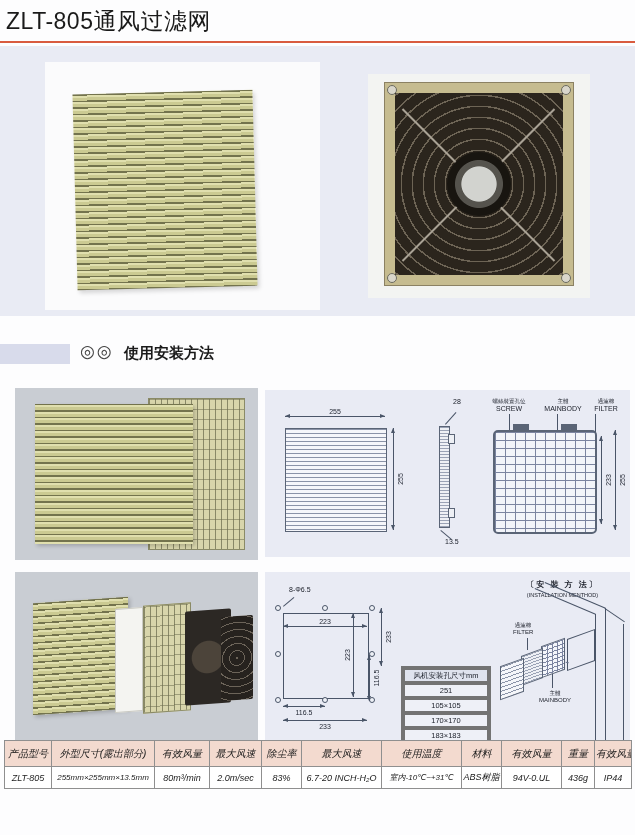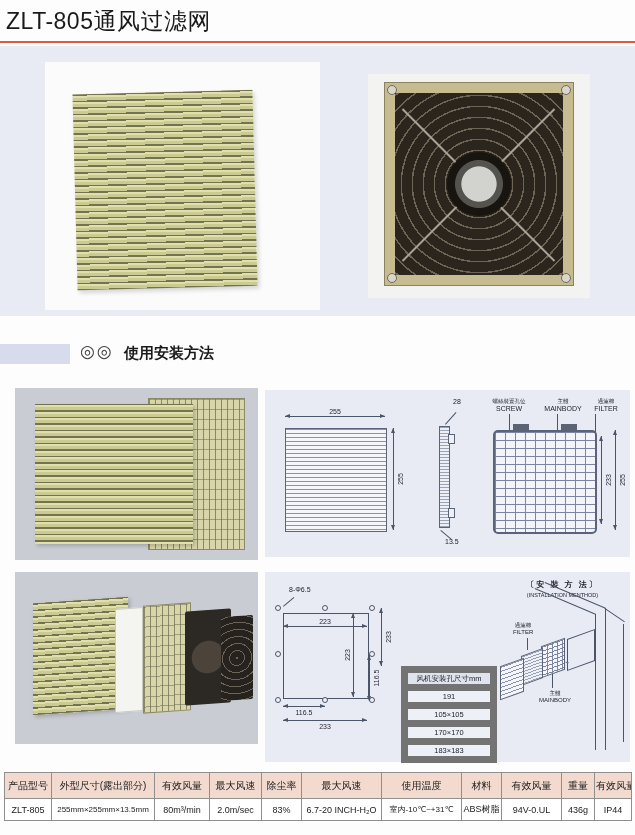--- a/index.html
+++ b/index.html
@@ -51,24 +51,24 @@
   .draw-grid{background:repeating-linear-gradient(90deg,#7b84a0 0 1px,transparent 1px 10px),
              repeating-linear-gradient(180deg,#7b84a0 0 1px,transparent 1px 8px),#f2f4f9;
              border:2px solid #5a6476;border-radius:5px;}
   .grid-s{background:repeating-linear-gradient(90deg,#7b84a0 0 1px,transparent 1px 5px),
           repeating-linear-gradient(180deg,#7b84a0 0 1px,transparent 1px 4px),#f4f6fb;border:1px solid #5a6476;}
   .stripe-s{background:repeating-linear-gradient(180deg,#9aa2b5 0 1px,#eef0f5 1px 3px);border:1px solid #5a6476;}
   .tinylabel{position:absolute;font-size:6.5px;line-height:1.25;color:#20242e;text-align:center;white-space:nowrap;}
   .hole{position:absolute;width:4px;height:4px;border:1px solid #4a5568;border-radius:50%;background:#eef1f7;}
   
   #holetable{border-collapse:collapse;font-size:7.5px;color:#20242e;}
-  #holetable td{border:7px solid #737373;width:82px;height:11px;text-align:center;background:#eef0f7;padding:0;}
+  #holetable td{border:4px solid #737373;width:82px;height:11px;text-align:center;background:#eef0f7;padding:0;}
   #holetable tr:first-child td{background:#dfe3ee;}
   
-  #spec{position:absolute;left:4px;top:772px;width:627px;border-collapse:collapse;table-layout:fixed;}
+  #spec{position:absolute;left:4px;top:740px;width:627px;border-collapse:collapse;table-layout:fixed;font-style:italic;}
   #spec th,#spec td{border:1px solid #8f8f8f;text-align:center;padding:0 1px;overflow:hidden;white-space:nowrap;}
   #spec th{background:#f3dacf;font-size:10px;font-weight:normal;height:25px;color:#1c1c1c;}
   #spec td{background:#ffffff;font-size:9px;height:21px;color:#1c1c1c;}
 </style>
 </head>
 <body>
 
 <div id="page">
 
   <div class="abs" id="title">ZLT-805通风过滤网</div>
@@ -186,21 +186,21 @@
     <div class="dimh lb" style="left:18px;top:148px;width:84px;">
         <span>233</span>
       </div>
 
     <table id="holetable" class="abs" style="left:136px;top:94px;">
       <tbody>
           <tr>
             <td>风机安装孔尺寸mm</td>
           </tr>
       <tr>
-            <td>191</td>
+            <td>251</td>
           </tr>
       <tr>
             <td>105×105</td>
           </tr>
       <tr>
             <td>170×170</td>
           </tr>
       <tr>
             <td>183×183</td>
           </tr>

